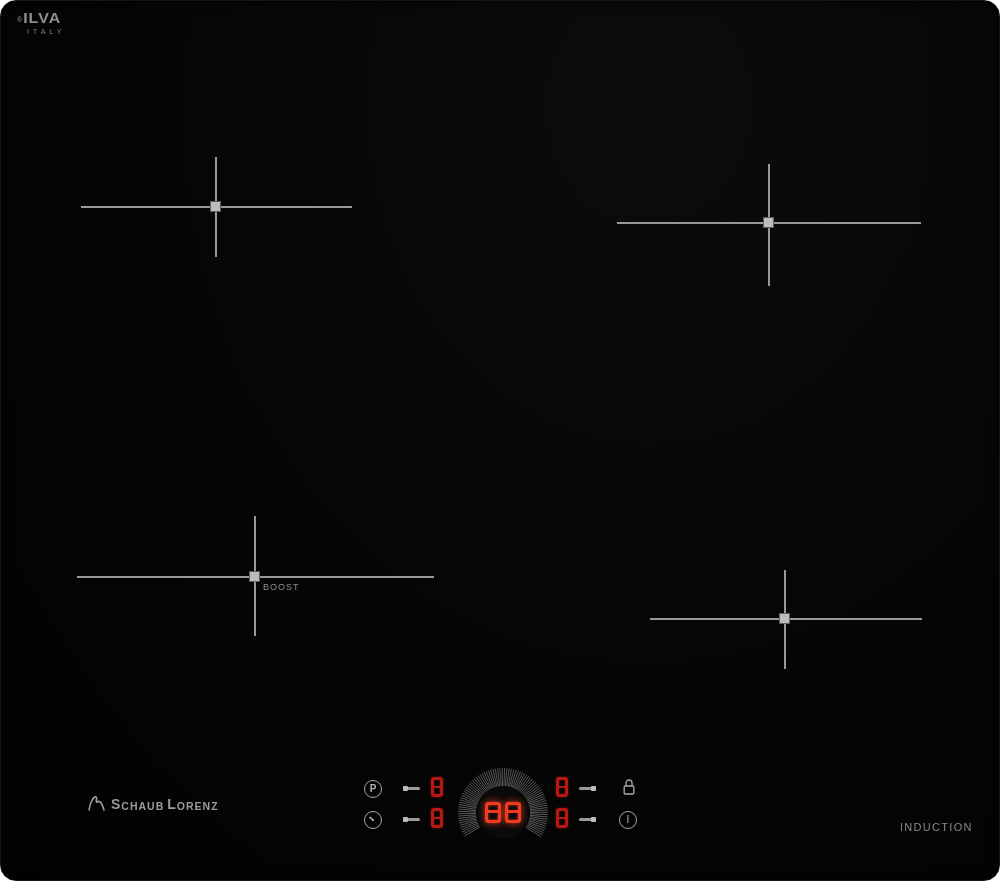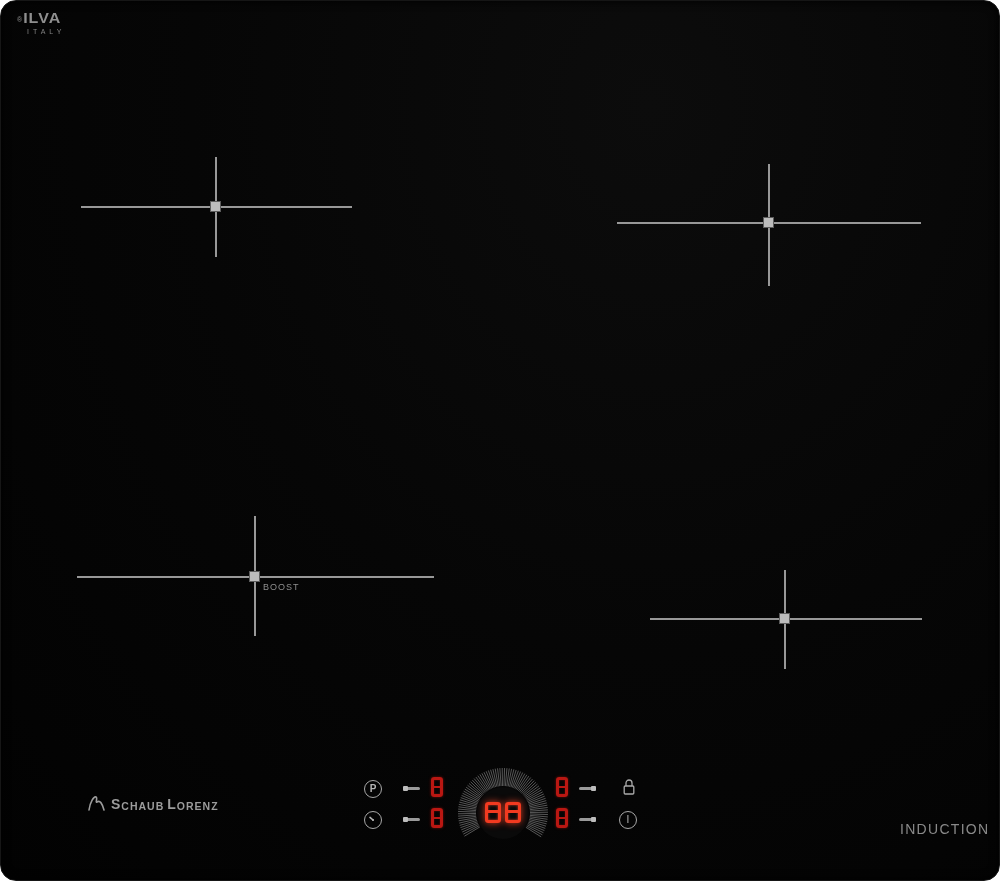--- a/index.html
+++ b/index.html
@@ -46,21 +46,21 @@
 
   .lockwrap{position:absolute;left:620px;top:777px;width:16px;height:18px;}
 
   
   .schaub{position:absolute;left:86px;top:792px;display:flex;align-items:flex-end;color:#9c9c9c;}
   .schaub svg{margin-right:4px;}
   .schaub .big{font-size:14px;letter-spacing:1px;font-weight:600;}
   .schaub .small{font-size:10.5px;letter-spacing:1px;font-weight:700;padding-bottom:.5px;}
   .schaub .gap{width:3px;}
 
-  .induction{position:absolute;left:899px;top:820px;font-size:14px;letter-spacing:1.3px;color:#8a8a8a;}
+  .induction{position:absolute;left:899px;top:820px;font-size:11px;letter-spacing:1.3px;color:#8a8a8a;}
 </style>
 </head>
 <body>
 
 <div class="hob">
 
   <div class="ilva">
     <div class="row">
       <span class="reg">®</span>
       <span class="name">ILVA</span>

